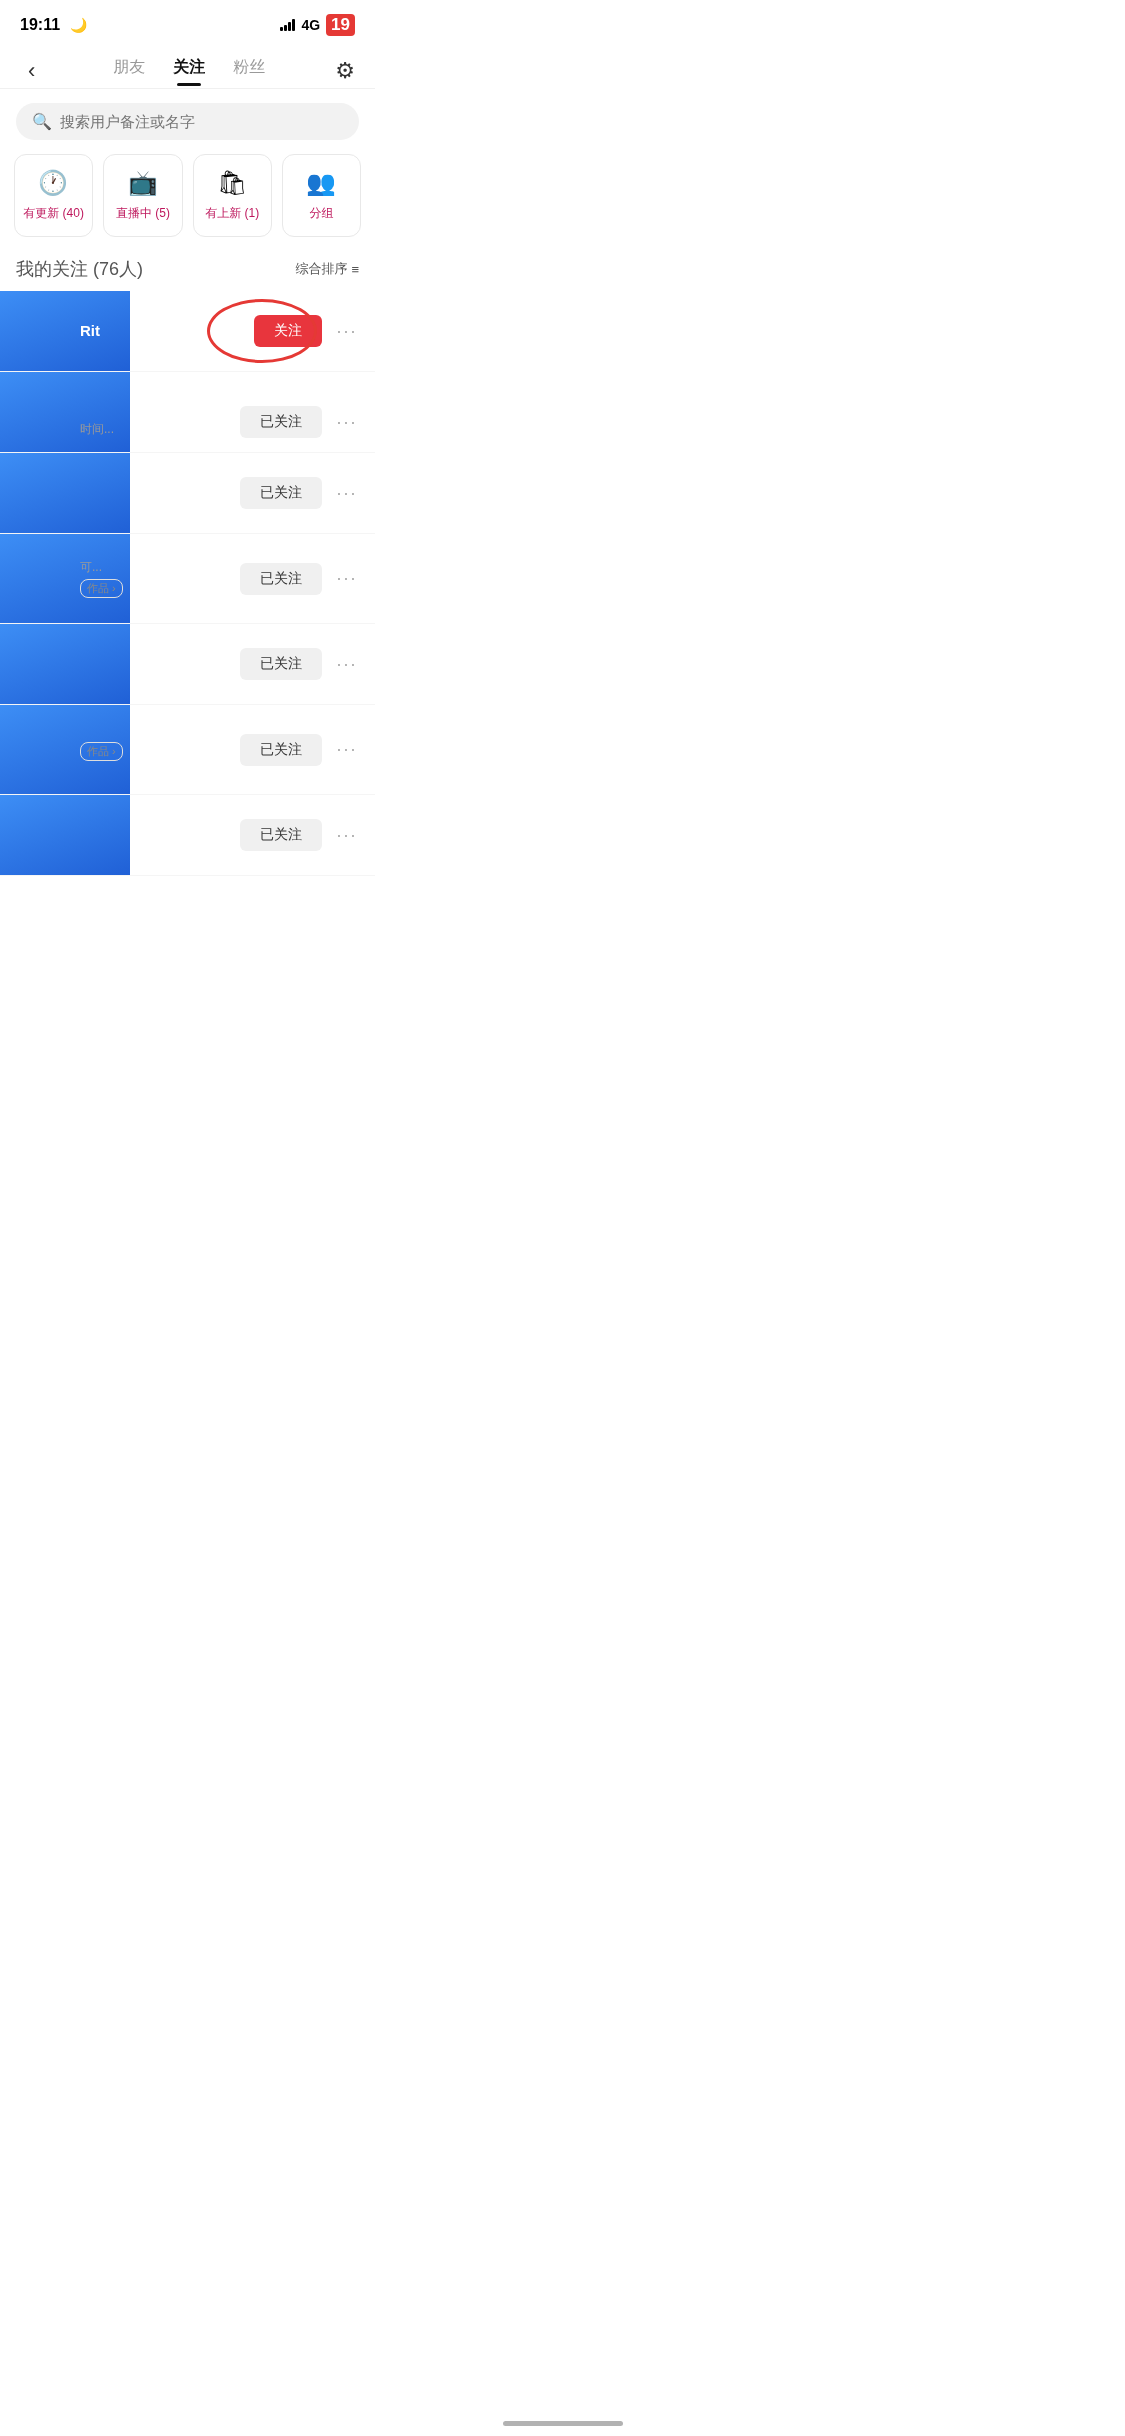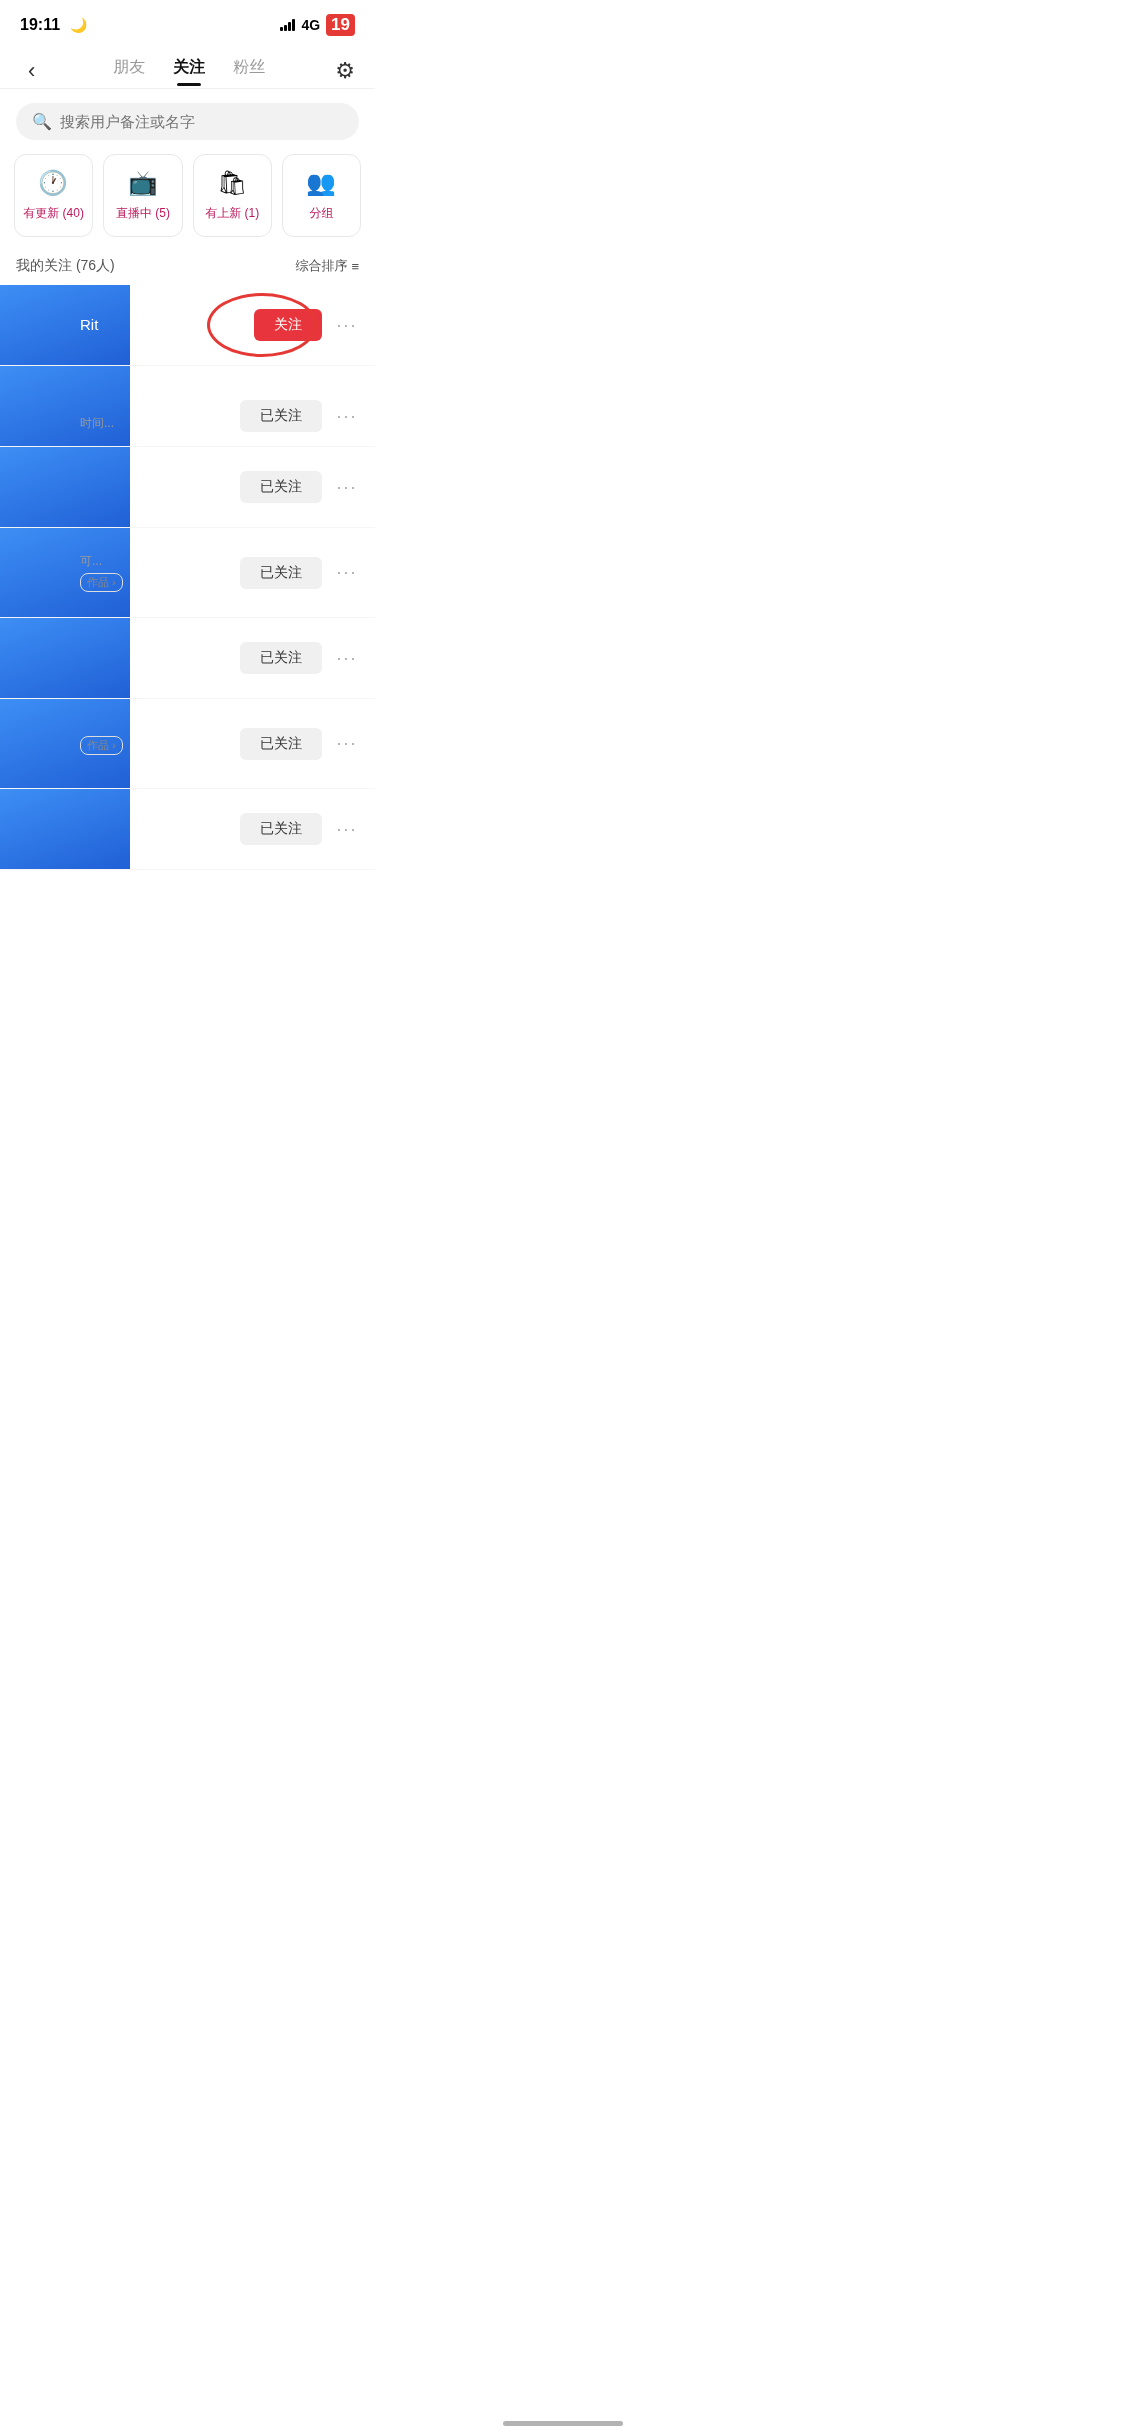--- a/index.html
+++ b/index.html
@@ -165,21 +165,21 @@
     }
 
     
     .section-header {
       display: flex;
       justify-content: space-between;
       align-items: center;
       padding: 6px 16px 10px;
     }
     .section-title {
-      font-size: 14px;
+      font-size: 18px;
       color: #555;
     }
     .sort-label {
       font-size: 13px;
       color: #555;
       display: flex;
       align-items: center;
       gap: 4px;
       cursor: pointer;
     }
@@ -209,21 +209,21 @@
     .user-avatar.blue-rect {
       background: linear-gradient(135deg, #3d82f7, #1a5cd9);
       border-radius: 50%;
     }
     .user-info {
       flex: 1;
       min-width: 0;
     }
     .user-name {
       font-size: 15px;
-      font-weight: 400;
+      font-weight: 700;
       color: #111;
       margin-bottom: 2px;
     }
     .user-desc {
       font-size: 12px;
       color: #999;
       white-space: nowrap;
       overflow: hidden;
       text-overflow: ellipsis;
     }

